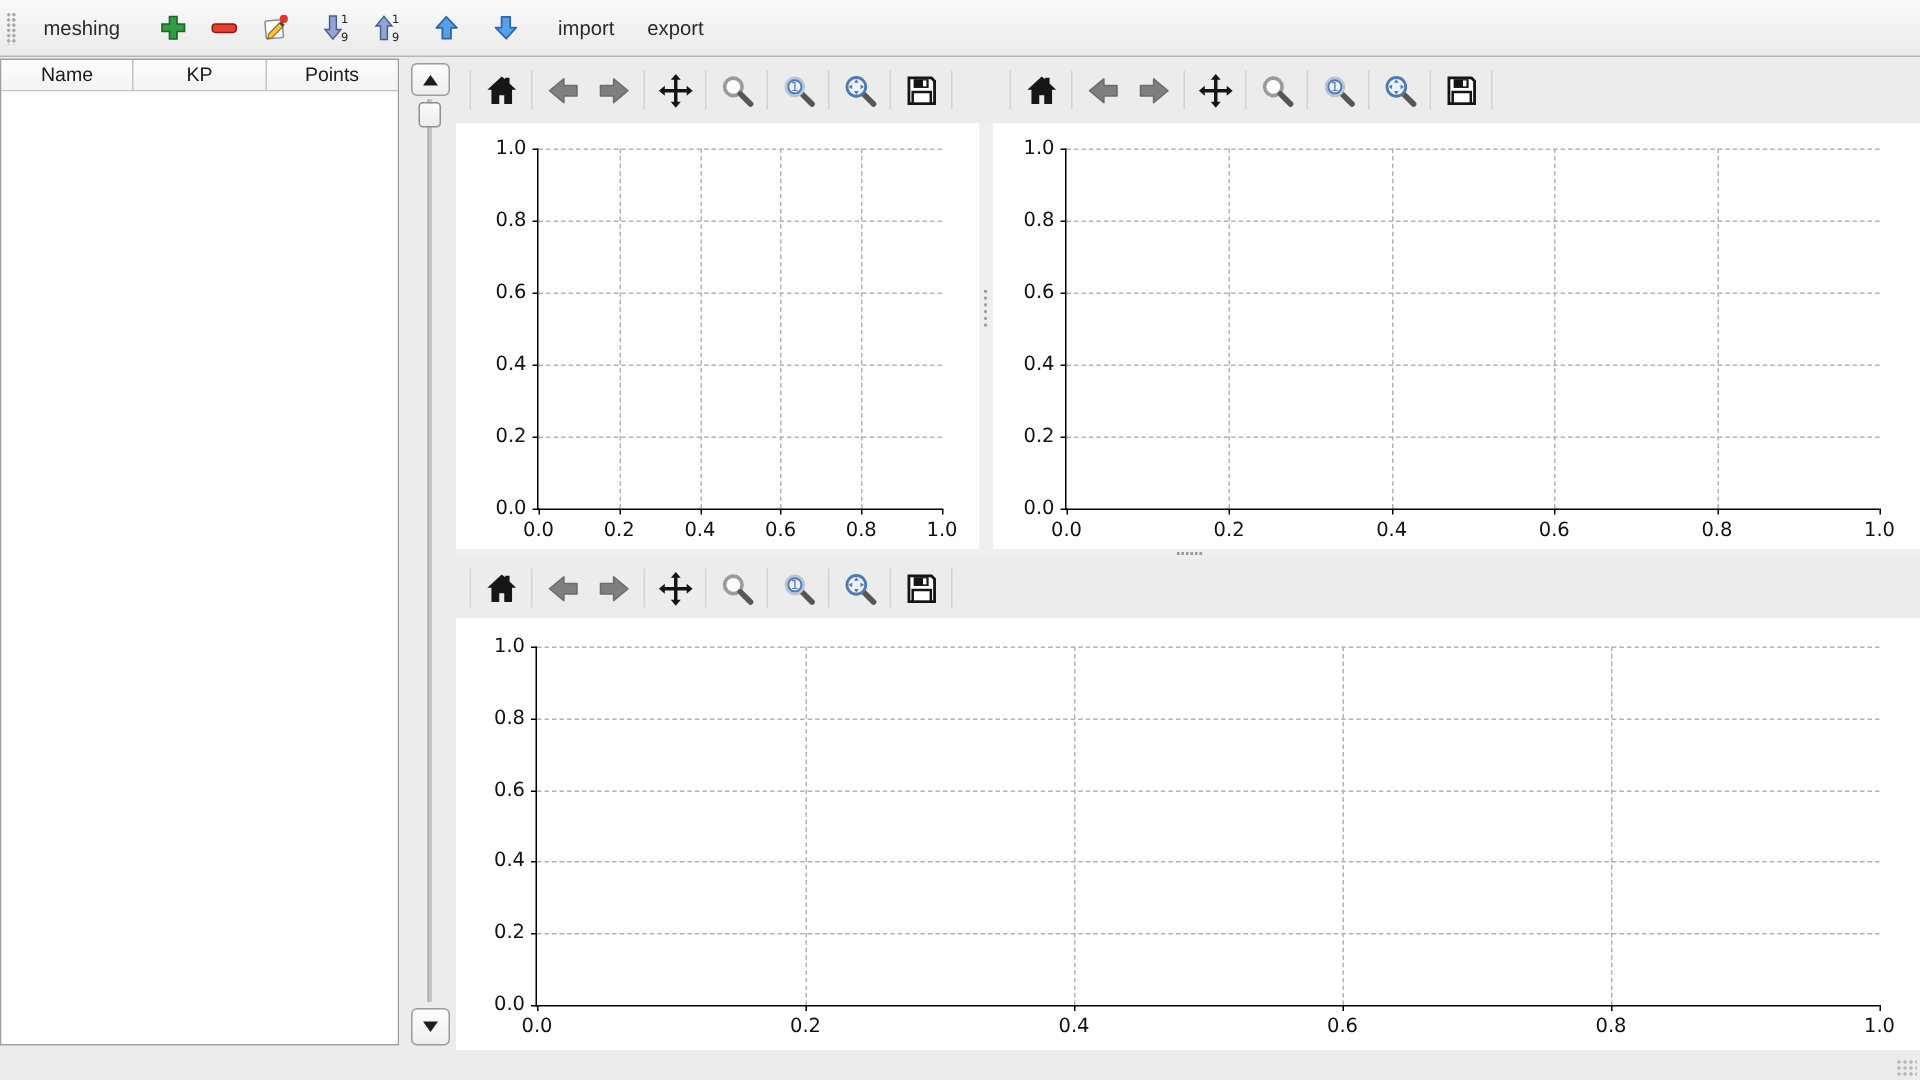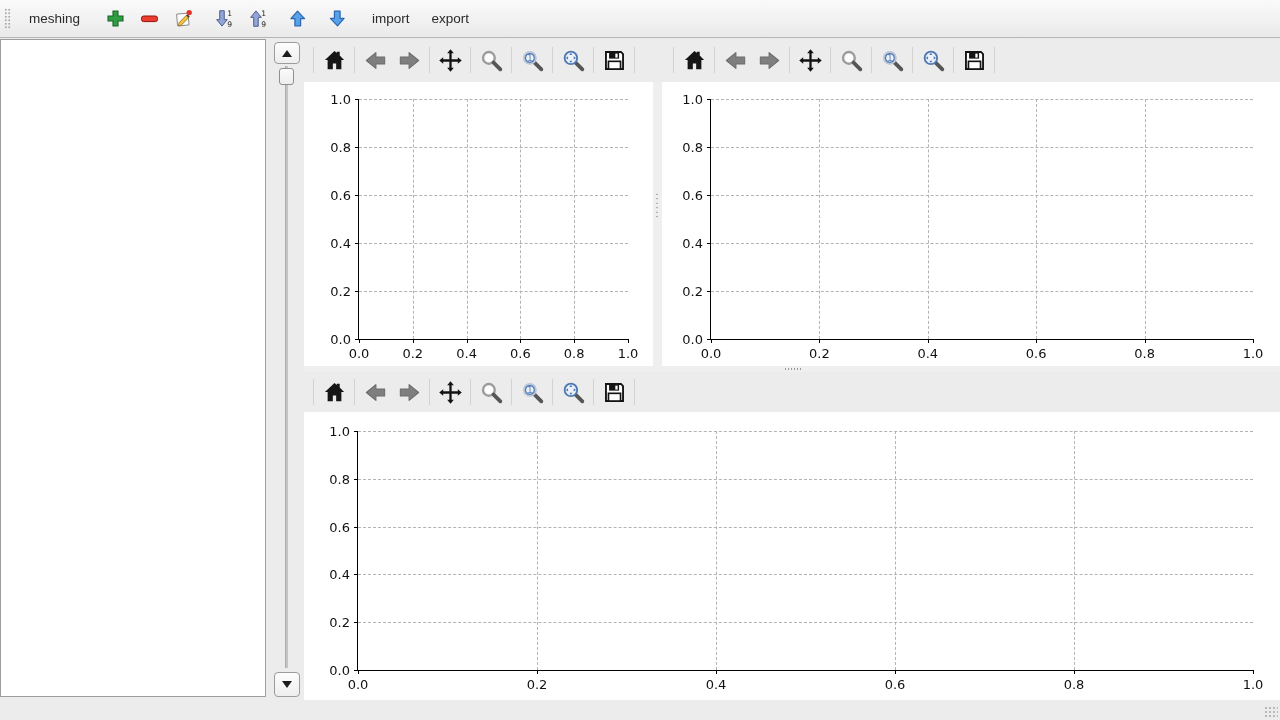--- a/index.html
+++ b/index.html
@@ -240,20 +240,25 @@
         <use href="#i-movedown"></use>
       </svg>
   </button>
   <span class="mb-spacer"></span>
   <button class="mb-item">import</button>
   <span class="mb-spacer-sm"></span>
   <button class="mb-item">export</button>
 </div>
 
 <div class="table-panel">
+  <div class="table-header">
+    <div class="th-cell">Name</div>
+    <div class="th-cell">KP</div>
+    <div class="th-cell">Points</div>
+  </div>
   <div class="table-body"></div>
 </div>
 
 <div class="scroll-zone">
   <div class="sb-btn up">
     <div class="tri-up"></div>
   </div>
   <div class="sb-track"></div>
   <div class="sb-thumb"></div>
   <div class="sb-btn down">

